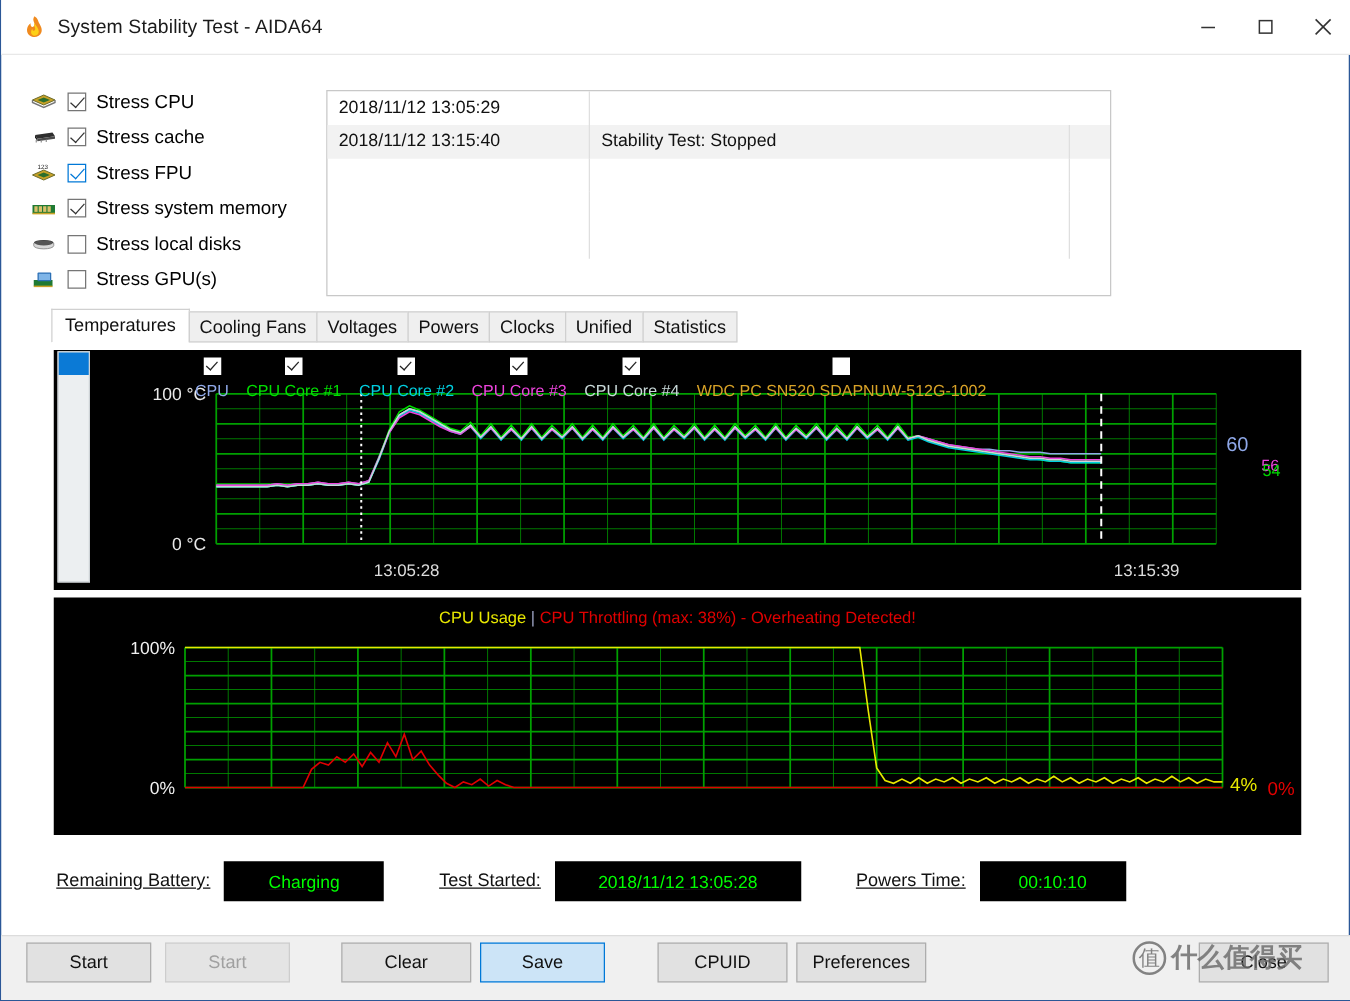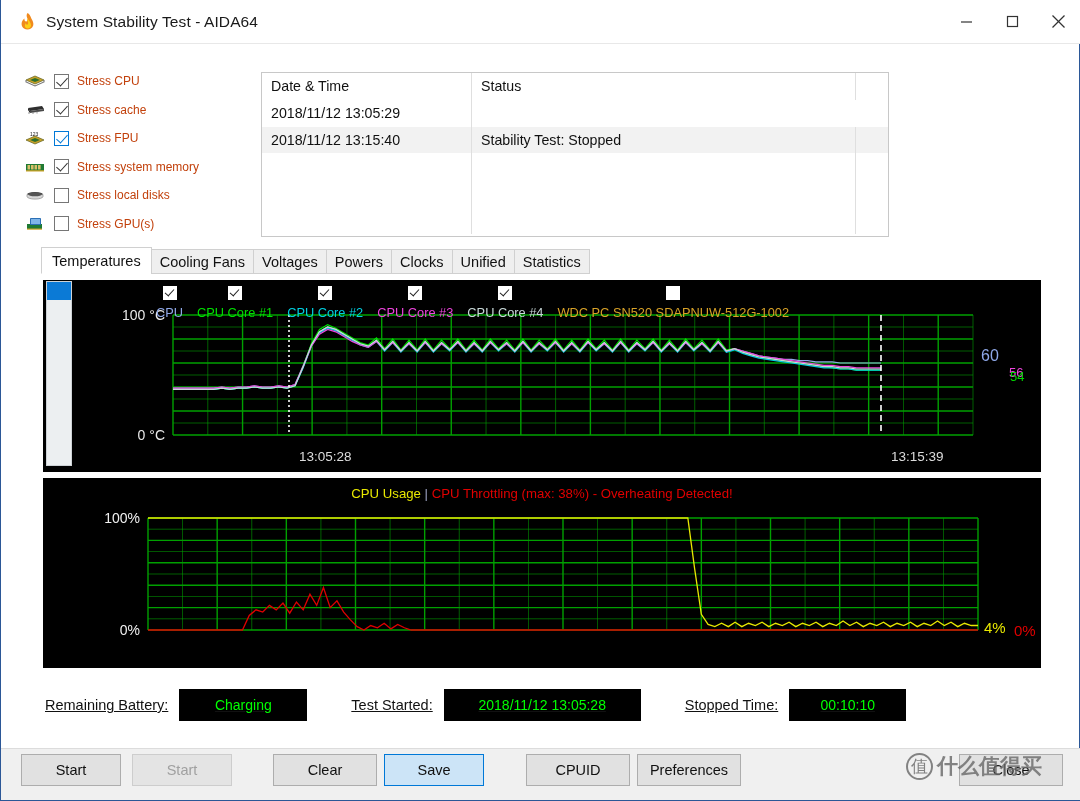--- a/index.html
+++ b/index.html
@@ -63,21 +63,21 @@
     position: relative; flex: 0 0 15px;
   }
   .cbx.accent { border-color: #0078d7; }
   .cbx.checked::after {
     content: ""; position: absolute;
     left: 4px; top: 0px; width: 5px; height: 10px;
     border: solid #333; border-width: 0 1.7px 1.7px 0;
     transform: rotate(42deg);
   }
   .cbx.accent.checked::after { border-color: #0078d7; }
-  .opt-label { font-size: 12px; color: #c2410c; white-space: nowrap; }
+  .opt-label { font-size: 15px; color: #000000; white-space: nowrap; }
 
   
   #statusgrid {
     position: absolute; left: 260px; top: 72px;
     width: 628px; height: 165px;
     background: #fff; border: 1px solid #c8c8c8;
     font-size: 14.2px; color: #111;
   }
   .sg-row { display: flex; height: 26.8px; align-items: center; }
   .sg-row.alt { background: #f2f2f2; }
@@ -307,25 +307,20 @@
           <rect x="6" y="2" width="11" height="7" rx="0.8" fill="#2b6fb5"></rect>
           <rect x="7" y="3" width="9" height="5" fill="#7fb5e8"></rect>
         </svg>
       </span>
       <span class="cbx"></span>
       <span class="opt-label">Stress GPU(s)</span>
     </div>
   </div>
 
   <div id="statusgrid">
-    <div class="sg-row">
-      <div class="sg-c1">Date &amp; Time</div>
-      <div class="sg-c2">Status</div>
-      <div class="sg-c3"></div>
-    </div>
     <div class="sg-row">
       <div class="sg-c1">2018/11/12 13:05:29</div>
       <div class="sg-c3"></div>
     </div>
     <div class="sg-row alt">
       <div class="sg-c1">2018/11/12 13:15:40</div>
       <div class="sg-c2">Stability Test: Stopped</div>
       <div class="sg-c3"></div>
     </div>
     <div class="sg-row">
@@ -506,21 +501,21 @@
       </svg>
   </div>
 
   <div id="statusbar">
     <span class="sb-label">Remaining Battery:</span>
     <span class="sb-value" style="width:128px">Charging</span>
     <span class="sb-gap"></span>
     <span class="sb-label">Test Started:</span>
     <span class="sb-value" style="width:197px">2018/11/12 13:05:28</span>
     <span class="sb-gap"></span>
-    <span class="sb-label">Stopped Time:</span>
+    <span class="sb-label">Powers Time:</span>
     <span class="sb-value" style="width:117px">00:10:10</span>
   </div>
 
   <div id="buttons">
     <div class="btn" style="left:20px;  width:100px">
         <span>Start</span>
       </div>
     <div class="btn disabled" style="left:131px; width:100px">
         <span>Start</span>
       </div>

